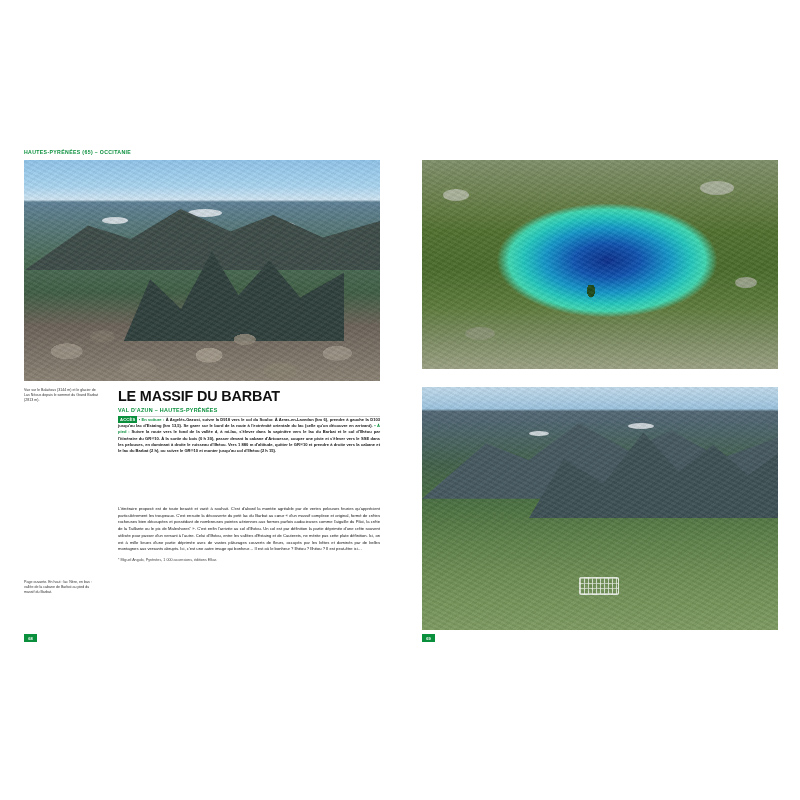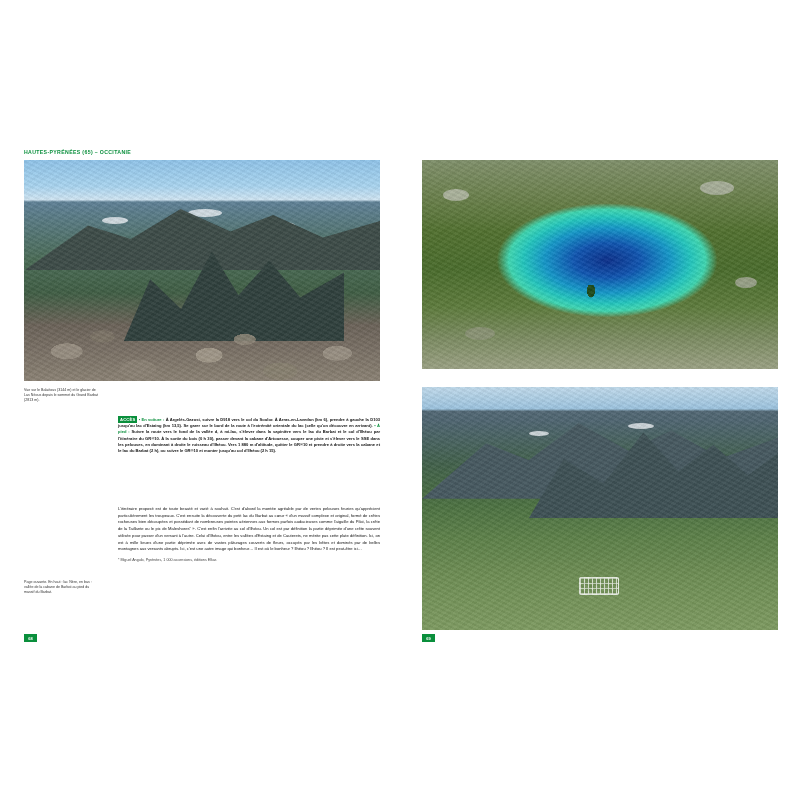--- a/index.html
+++ b/index.html
@@ -260,20 +260,25 @@
         <div class="snowpatch" style="left:46%;top:22%;width:34px;height:8px;"></div>
         <div class="snowpatch" style="left:70%;top:28%;width:22px;height:6px;"></div>
         <div class="darkpeak" style="left:0;top:16%;width:100%;height:34%;"></div>
         <div class="darkpeak" style="left:28%;top:30%;width:62%;height:52%;background:#2f3f3c;clip-path:polygon(0 100%,12% 46%,26% 72%,40% 22%,52% 60%,66% 30%,80% 62%,100% 40%,100% 100%);"></div>
         <div class="rockfield"></div>
         <div class="grain"></div>
       </div>
 
       <div class="caption cap-top">Vue sur le Balaïtous (3144 m) et le glacier de Las Néous depuis le sommet du Grand Barbat (2813 m).</div>
 
+      <div class="title-block">
+        <h1 class="doc-title">LE MASSIF DU BARBAT</h1>
+        <div class="doc-subtitle">VAL D'AZUN – HAUTES-PYRÉNÉES</div>
+        <div class="rule"></div>
+      </div>
 
       <div class="acces-block">
         <span class="acces-tag">ACCÈS</span>
         <span class="bullet">• En voiture :</span><span> À Argelès-Gazost, suivre la D918 vers le col du Soulor. À Arras-en-Lavedan (km 6), prendre à gauche la D103 jusqu'au lac d'Estaing (km 13,5). Se garer sur le bord de la route à l'extrémité orientale du lac (celle qu'on découvre en arrivant).</span>
         <span class="bullet">• À pied :</span><span> Suivre la route vers le fond de la vallée d, à mi-lac, s'élever dans la sapinière vers le lac du Barbat et le col d'Ilhéou par l'itinéraire du GR®10. À la sortie du bois (0 h 30), passer devant la cabane d'Artouesse, couper une piste et s'élever vers le SSE dans les pelouses, en dominant à droite le ruisseau d'Ilhéou. Vers 1 880 m d'altitude, quitter le GR®10 et prendre à droite vers la cabane et le lac du Barbat (2 h), ou suivre le GR®10 et monter jusqu'au col d'Ilhéou (2 h 15).</span>
       </div>
 
       <div class="body-block">
         <p>L'itinéraire proposé est de toute beauté et varié à souhait. C'est d'abord la montée agréable par de vertes pelouses feuries qu'apprécient particulièrement les troupeaux. C'est ensuite la découverte du petit lac du Barbat au cœur « d'un massif complexe et original, formé de crêtes rocheuses bien découpées et possédant de nombreuses pointes aériennes aux formes parfois audacieuses comme l'aiguille du Pilat, la crête de la Taillante ou le pic de Maleshores" ». C'est enfin l'arrivée au col d'Ilhéou. Un col est par définition la partie déprimée d'une crête souvent utilisée pour passer d'un versant à l'autre. Celui d'Ilhéou, entre les vallées d'Estaing et de Cauterets, ne mérite pas cette plate définition. Ici, on est à mille lieues d'une partie déprimée avec de vastes pâturages couverts de fleurs, occupés par les bêtes et dominés par de belles montagnes aux versants abrupts. Ici, c'est une autre image qui bonheur… Il est où le bonheur ? Ilhéou ? Ilhéou ? Il est peut-être ici…</p>
         <p class="credit">* Miguel Angulo, Pyrénées, 1 000 ascensions, éditions Elkar.</p>

